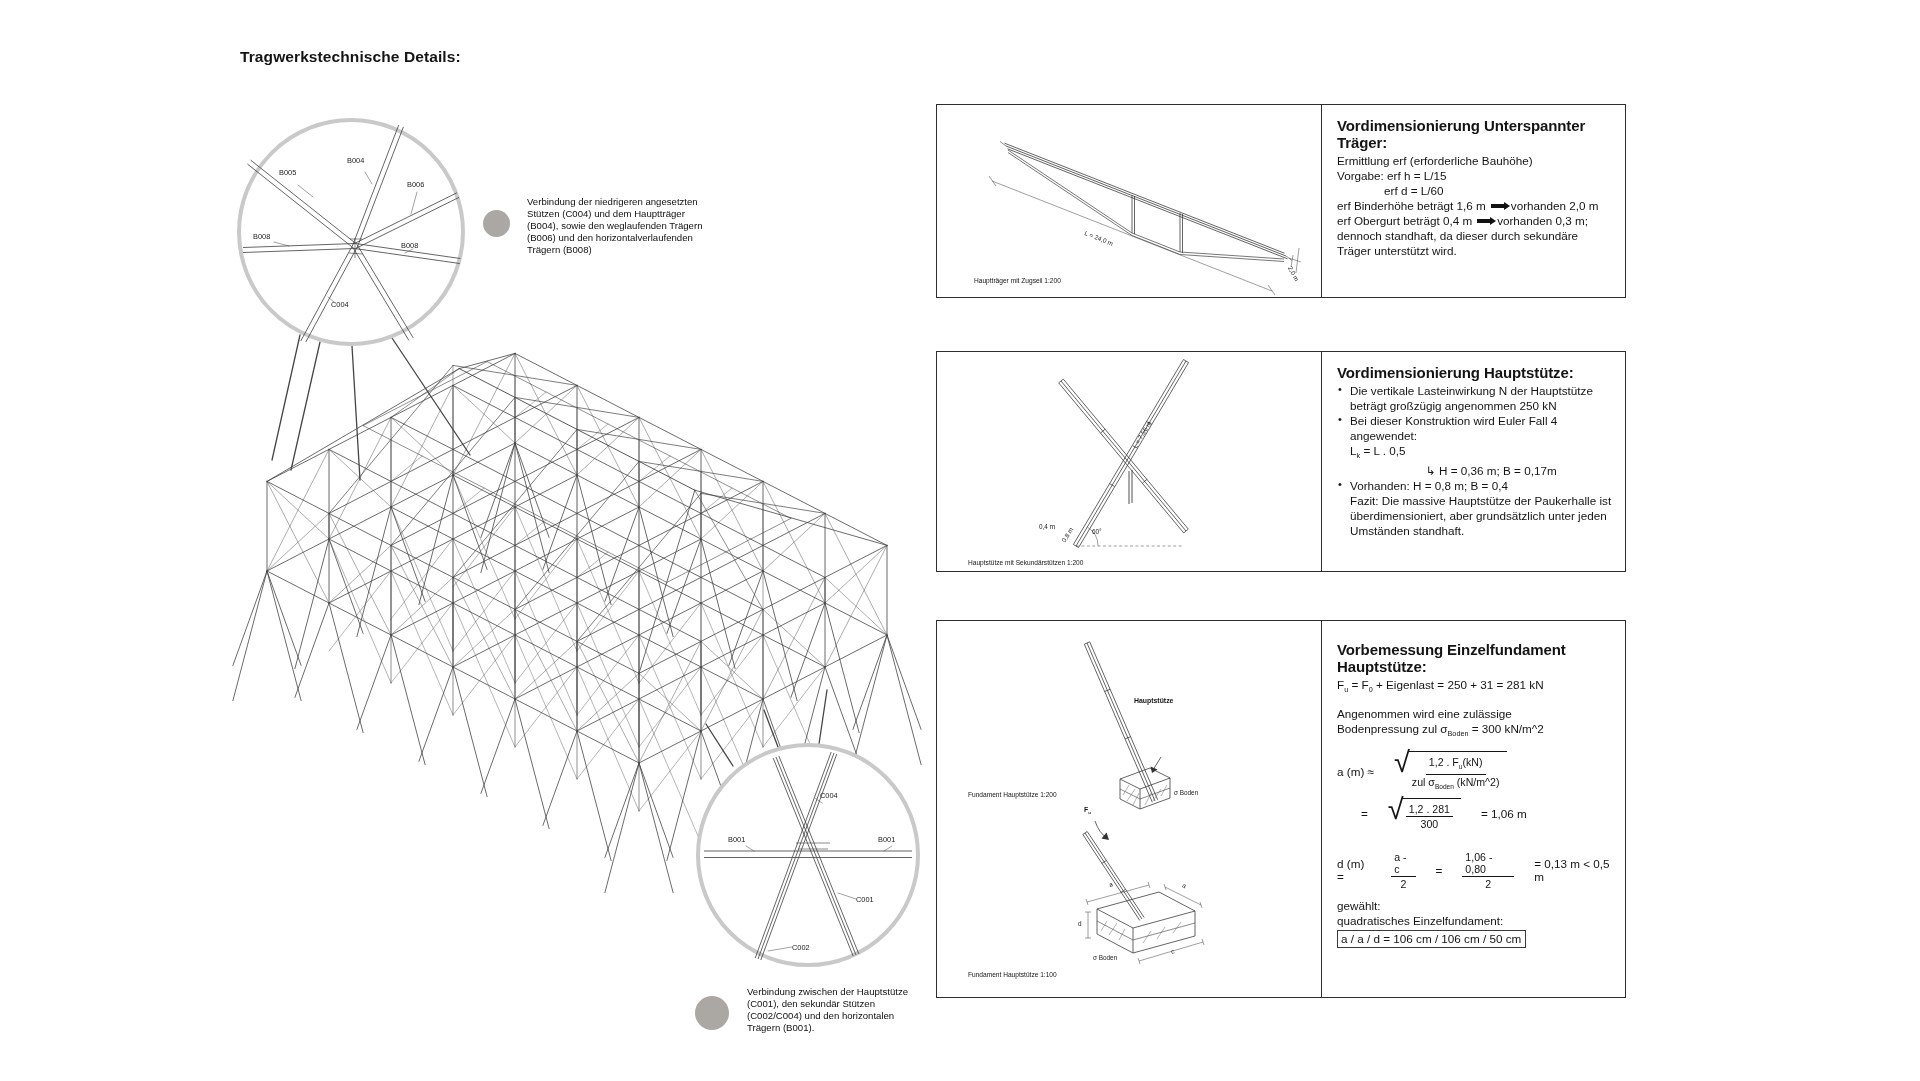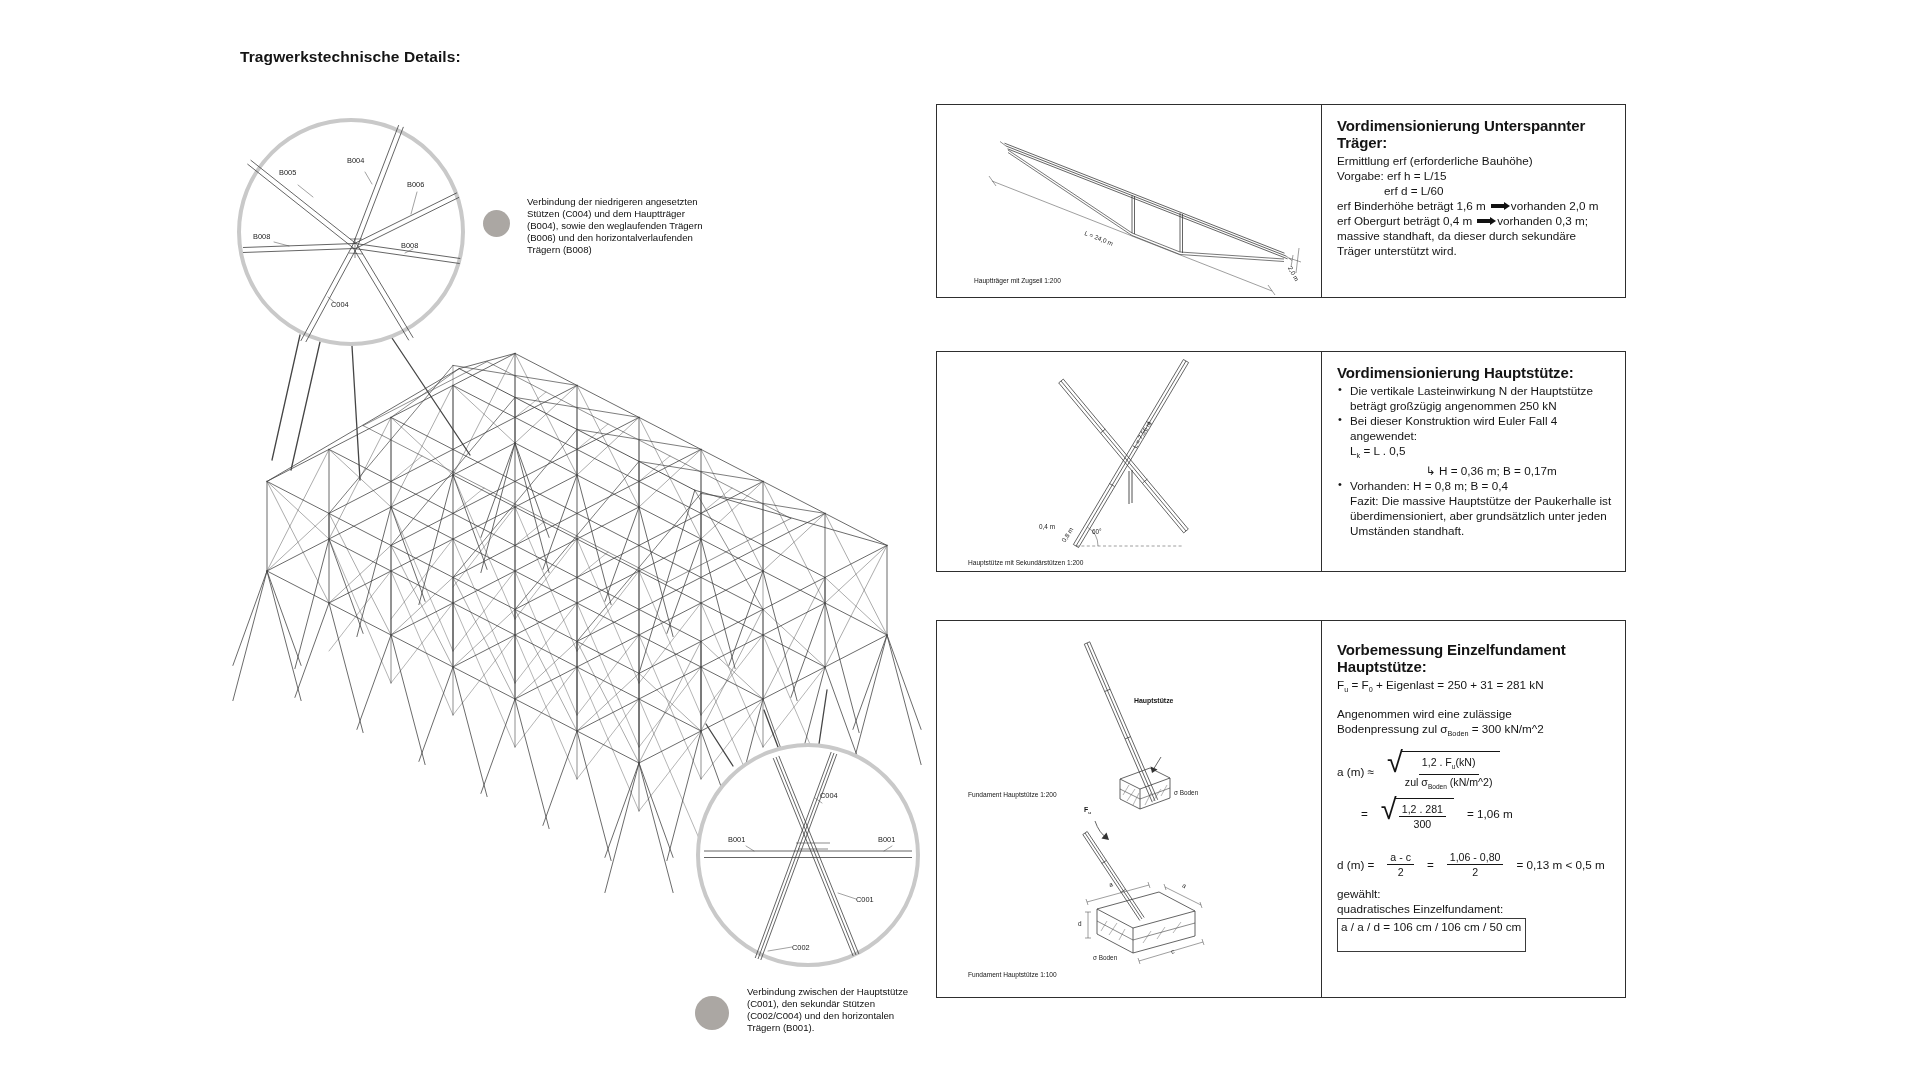--- a/index.html
+++ b/index.html
@@ -29,31 +29,31 @@
   .pleft svg{position:absolute;left:0;top:0}
   .pright{flex:1;border-left:1.2px solid #2e2e2e;padding:12px 10px 0 15px;position:relative;box-sizing:border-box}
   #p3 .pright{padding-top:20px}
   .ph{font-size:15px;font-weight:700;margin:0 0 2px;letter-spacing:-.1px}
   .ln{font-size:11.7px;line-height:15px;position:relative}
   .hang{padding-left:13px}
   .b::before{content:"•";position:absolute;left:-12px;top:-1px;font-size:11px}
   .i1{margin-left:47px}
   .i2{margin-left:76px}
   .u>span{text-decoration:underline}
-  .boxed>span{border:1.1px solid #3a3a3a;padding:0 4px 17px 3px;display:inline-block;margin-top:2px}
+  .boxed>span{border:1.1px solid #3a3a3a;padding:0 4px 1px 3px;display:inline-block;margin-top:2px}
   sub{font-size:62%}
   .gap{height:9px}
   .gap-s{height:5px}
   
   .arr{display:inline-block;position:relative;width:13px;height:3.2px;background:#111;
        margin:0 7px 2px 5px;vertical-align:middle}
   .arr::after{content:"";position:absolute;left:100%;top:50%;transform:translateY(-50%);
        border-left:6px solid #111;border-top:4.2px solid transparent;border-bottom:4.2px solid transparent}
   
-  .fline{display:flex;align-items:center;gap:13px;font-size:11.7px}
+  .fline{display:flex;align-items:center;gap:20px;font-size:11.7px}
   .frac{display:inline-flex;flex-direction:column;align-items:center;font-size:10.6px;line-height:12px}
   .fr-top{border-bottom:1.1px solid #151515;padding:0 3px 1px}
   .fr-bot{padding-top:1px}
   .sq{display:inline-flex;align-items:flex-start}
   .rad{font-size:29px;line-height:23px;font-weight:300;margin-right:-2px}
   .rc{border-top:1.5px solid #151515;padding:3px 8px 0 4px}
   .fa{margin:9px 0 3px}
   .fb{margin:5px 0 3px 24px}
   .fd{margin:9px 0 3px}
   
@@ -414,21 +414,21 @@
     <span class="dim" style="left:353px;top:158px;transform:rotate(62deg)">2,0 m</span>
   </div>
   <div class="pright">
     <div class="ph">Vordimensionierung Unterspannter Träger:</div>
     <div>
         <div class="ln"><span>Ermittlung erf (erforderliche Bauhöhe)</span></div>
         <div class="ln"><span>Vorgabe: erf h = L/15</span></div>
         <div class="ln i1"><span>erf d = L/60</span></div>
         <div class="ln"><span>erf Binderhöhe beträgt 1,6 m<span class="arr"></span>vorhanden 2,0 m</span></div>
         <div class="ln"><span>erf Obergurt beträgt 0,4 m<span class="arr"></span>vorhanden 0,3 m;</span></div>
-        <div class="ln"><span>massive standhaft, da dieser durch sekundäre</span></div>
+        <div class="ln"><span>dennoch standhaft, da dieser durch sekundäre</span></div>
         <div class="ln"><span>Träger unterstützt wird.</span></div>
       </div>
   </div>
 </div>
 
 <div id="p2" class="abs panel">
   <div class="pleft">
     <svg width="384" height="221" viewBox="0 0 384 221">
       <g stroke="#3d3d3d" stroke-width="0.8" fill="none">
         <path d="M139 194 L249 9 M141.6 195.5 L251.6 10.5 M136.4 192.5 L246.4 7.5"></path>

